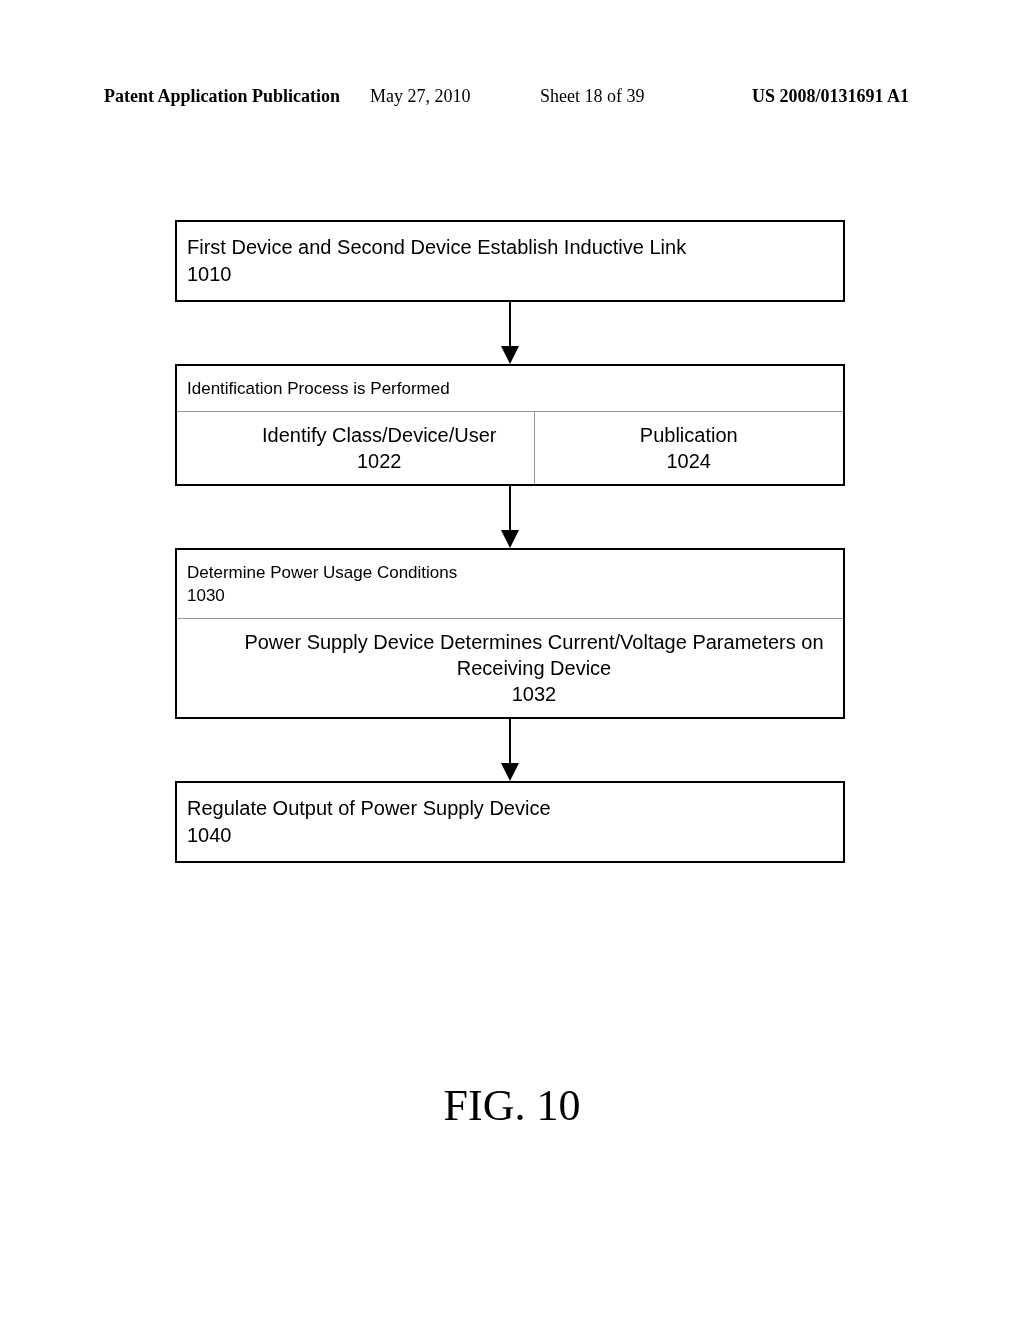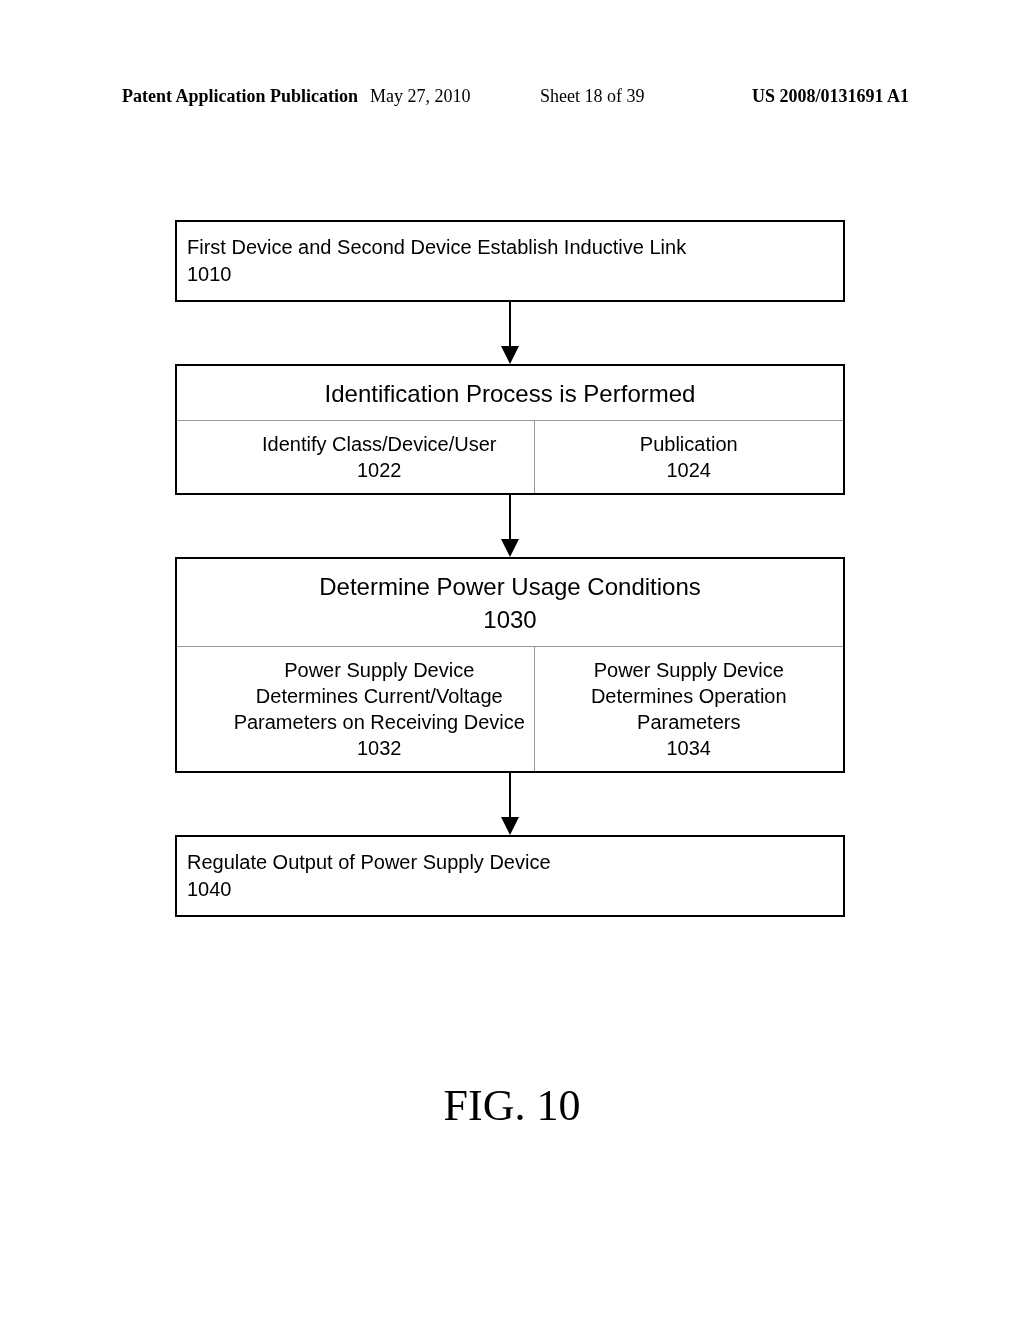--- a/index.html
+++ b/index.html
@@ -16,21 +16,21 @@
     top: 86px;
     left: 0;
     width: 1024px;
     display: flex;
     justify-content: space-between;
     font-family: "Times New Roman", serif;
     font-size: 18px;
     padding: 0;
     box-sizing: border-box;
   }
-  .header-left { position: absolute; left: 122px; font-weight: bold; }
+  .header-left { position: absolute; left: 104px; font-weight: bold; }
   .header-center { position: absolute; left: 370px; }
   .header-sheet { position: absolute; left: 540px; }
   .header-right { position: absolute; right: 115px; font-weight: bold; }
 
   .diagram {
     position: absolute;
     top: 220px;
     left: 175px;
     width: 670px;
   }
@@ -39,23 +39,22 @@
     border: 2px solid #000;
     box-sizing: border-box;
     width: 100%;
   }
   .box-single {
     padding: 12px 10px;
     font-size: 20px;
     line-height: 1.35;
   }
   .box-header {
-    text-align: center;
     padding: 12px 10px 10px 10px;
-    font-size: 24px;
+    font-size: 17px;
     line-height: 1.35;
   }
   .sub-row {
     display: flex;
     border-top: 1px solid #999;
     padding-left: 48px;
   }
   .sub-cell {
     flex: 1;
     text-align: center;
@@ -150,24 +149,20 @@
   <div class="box-outer">
     <div class="box-header">
       <div>Determine Power Usage Conditions</div>
       <div>1030</div>
     </div>
     <div class="sub-row">
       <div class="sub-cell">
         <div>Power Supply Device Determines Current/Voltage Parameters on Receiving Device</div>
         <div>1032</div>
       </div>
-      <div class="sub-cell">
-        <div>Power Supply Device Determines Operation Parameters</div>
-        <div>1034</div>
-      </div>
     </div>
   </div>
 
   <div class="arrow-container">
     <div class="arrow-shaft"></div>
       <div class="arrow-head"></div>
   </div>
 
   <div class="box-outer">
     <div class="box-single">

